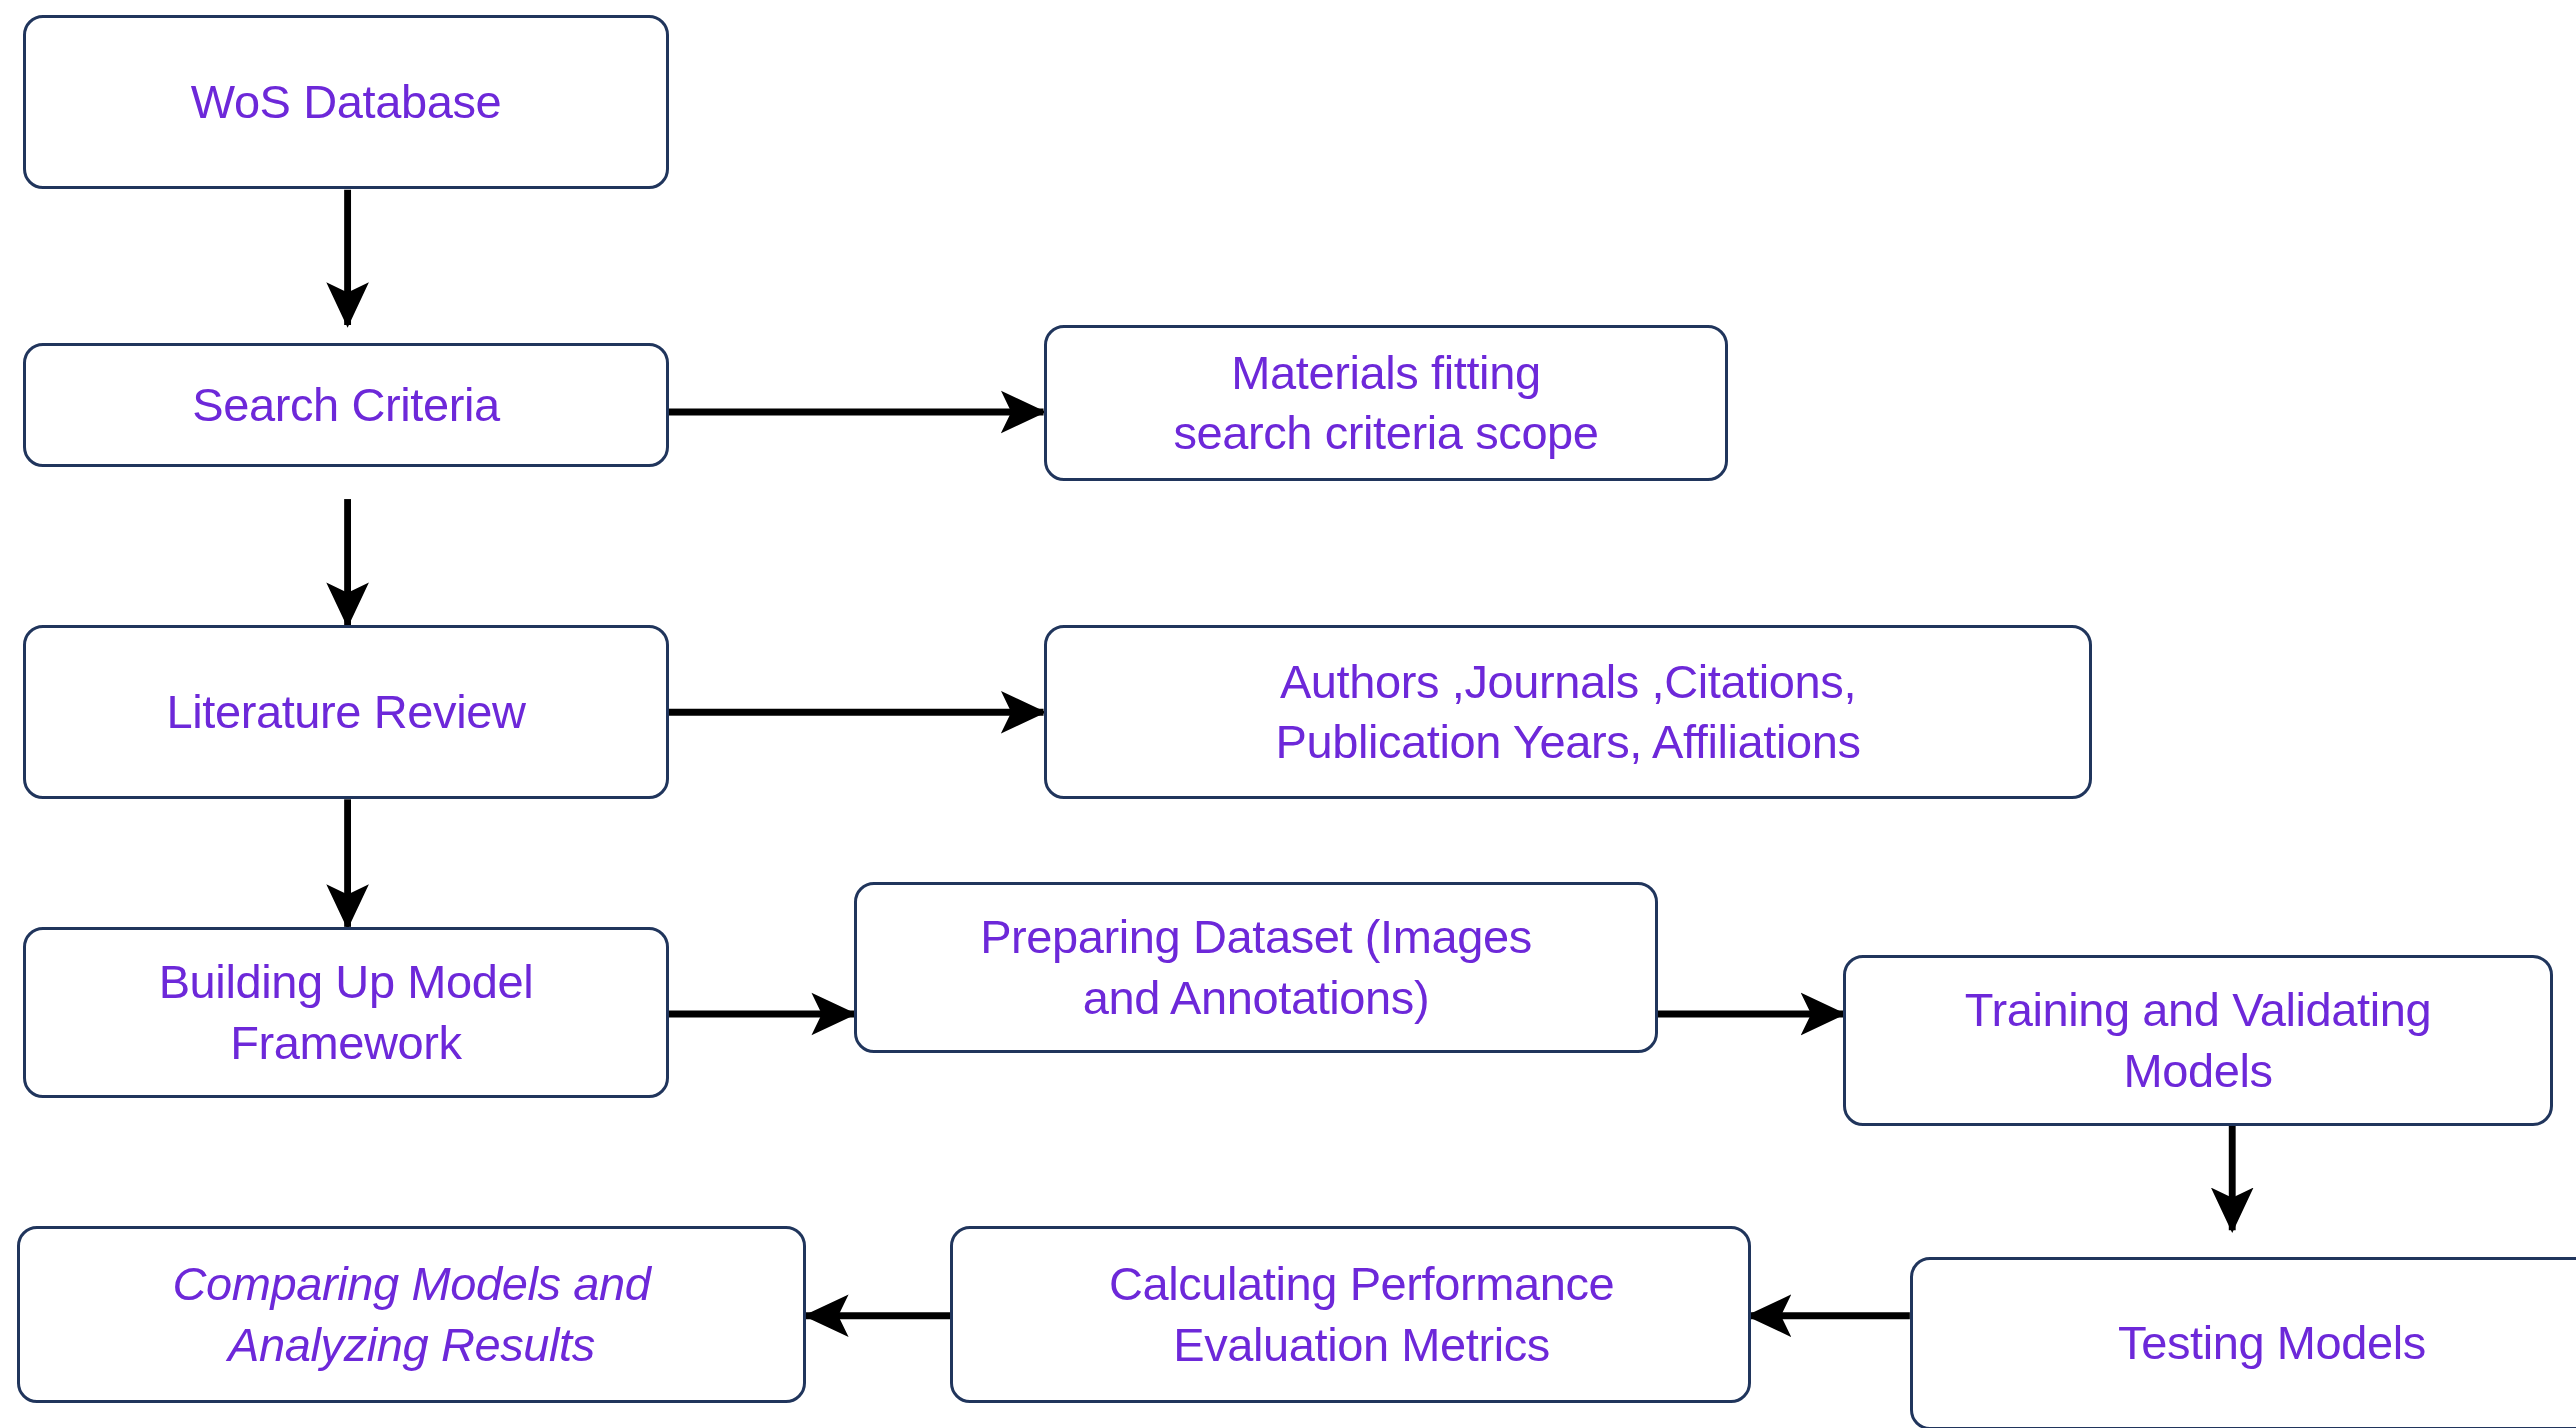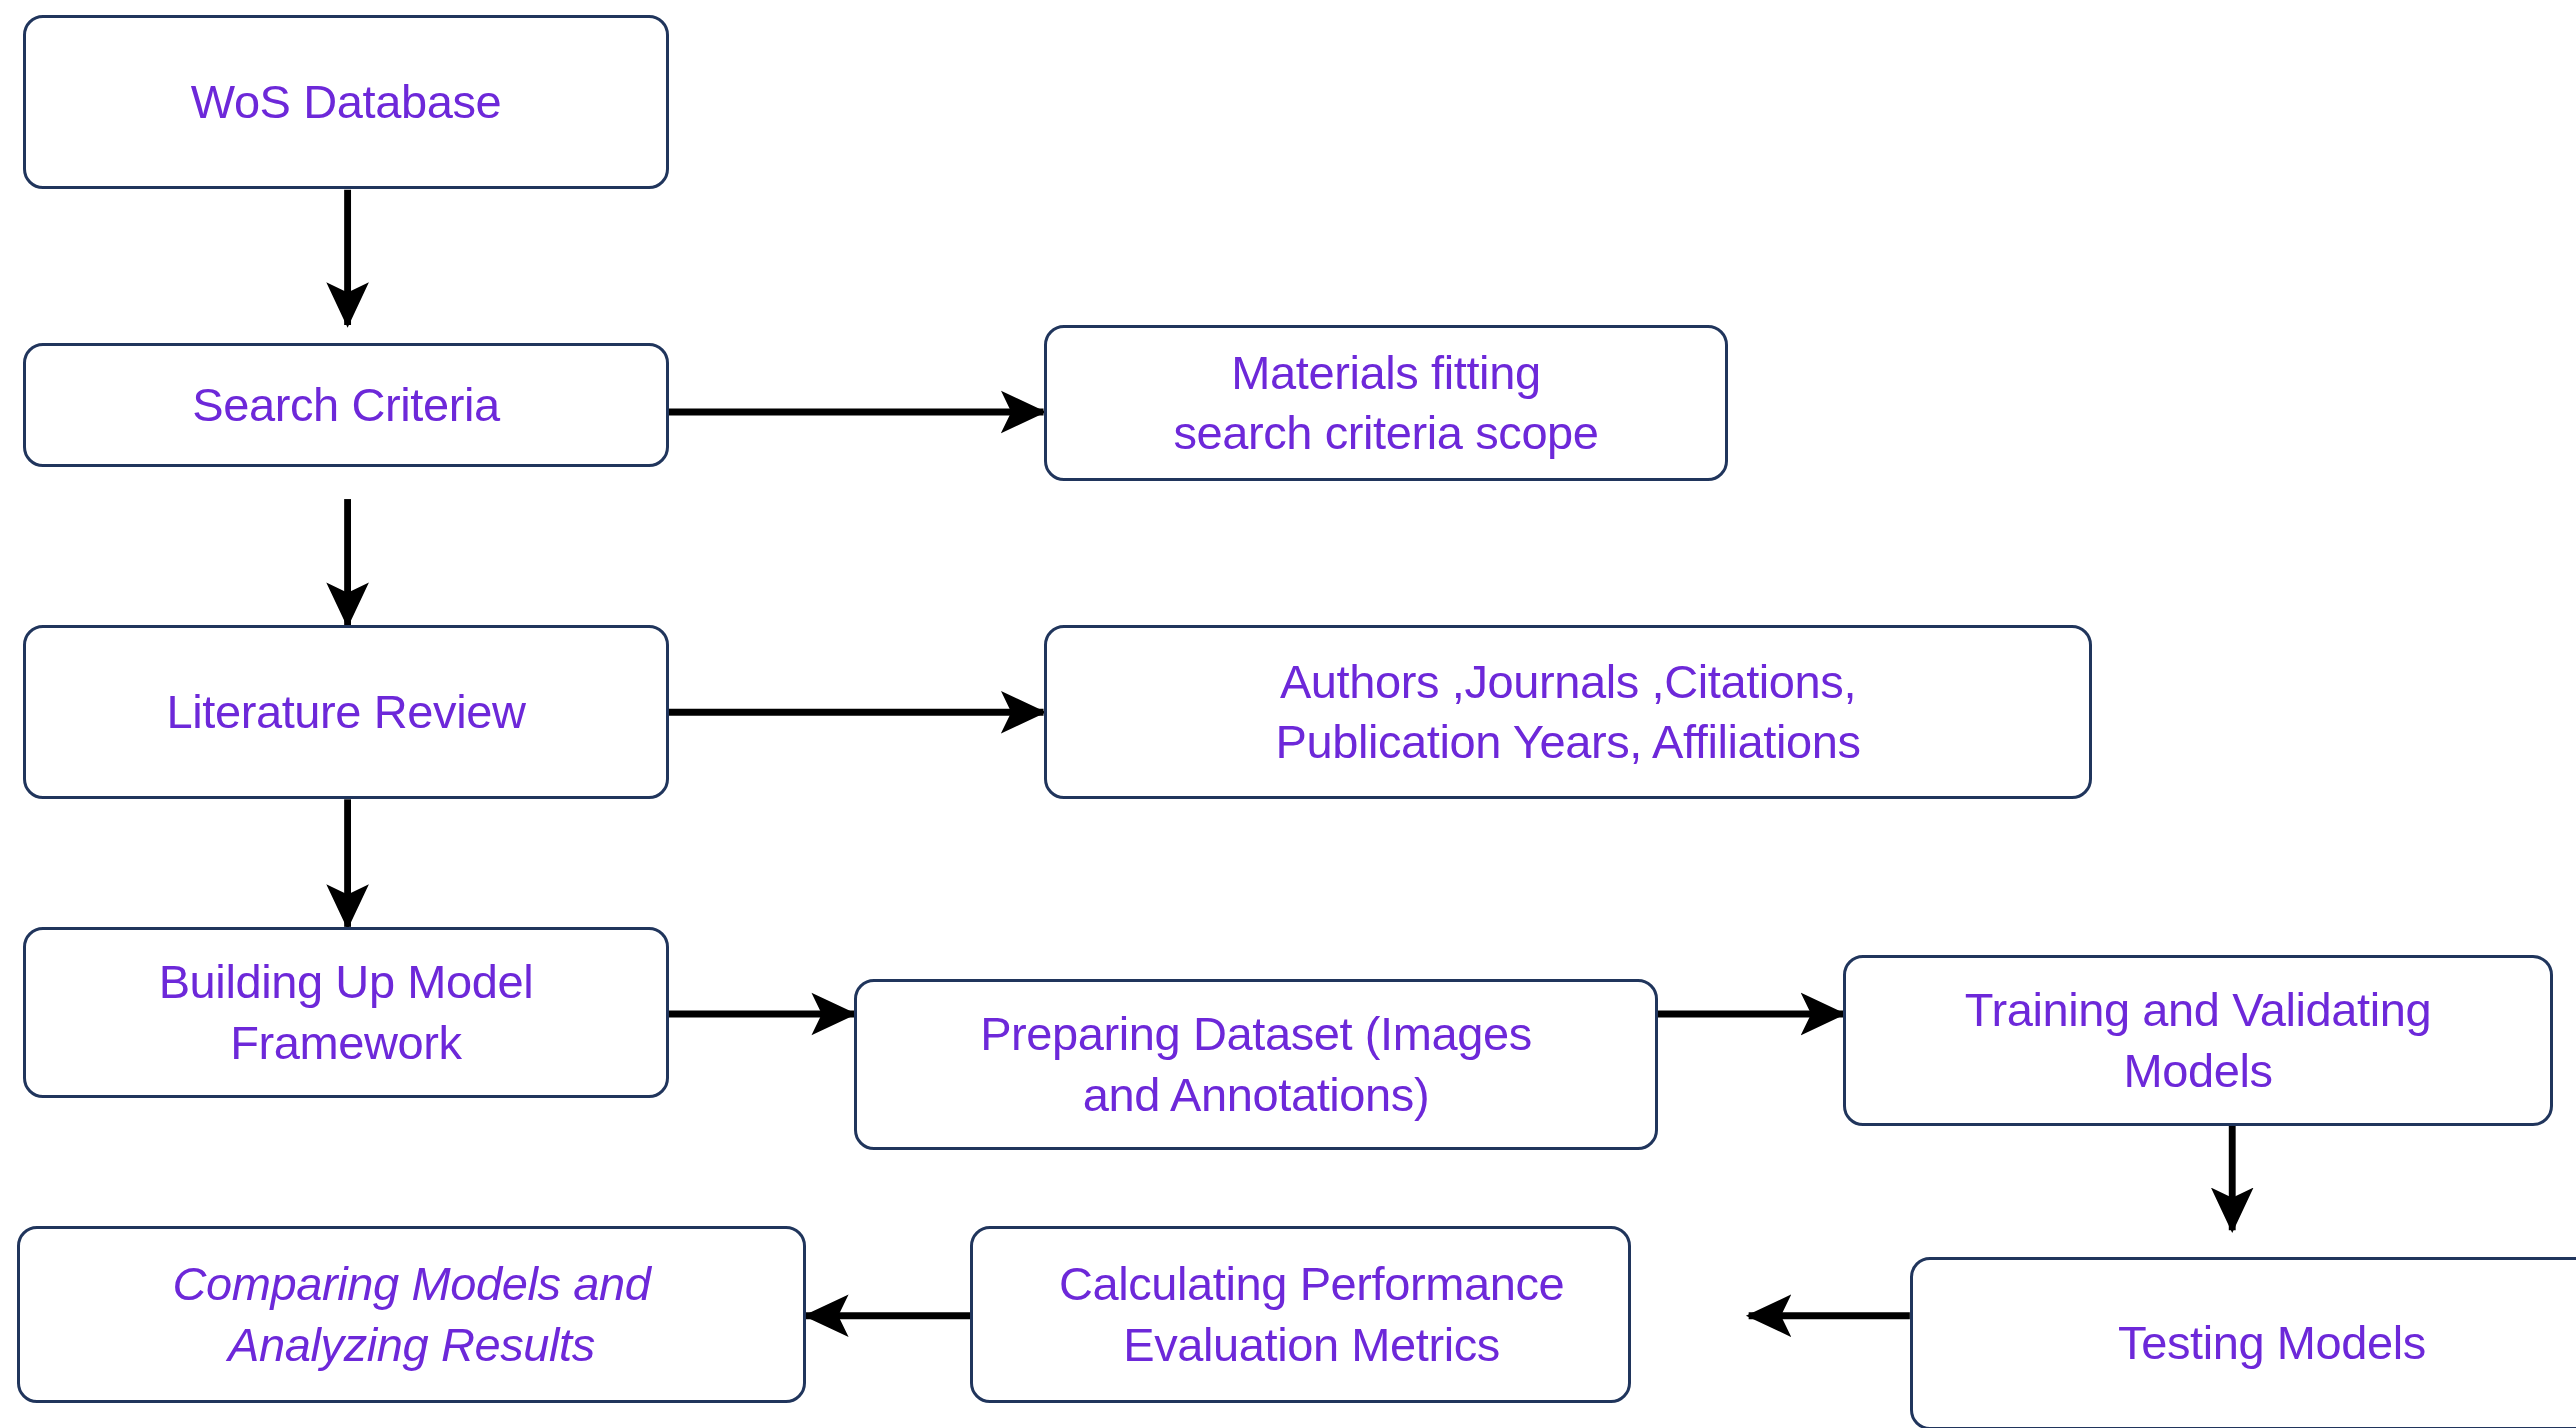--- a/index.html
+++ b/index.html
@@ -92,34 +92,34 @@
   </div>
   <div class="node-box" style="left: 1044px; top: 625px; width: 1048px; height: 174px;">
     <span class="node-label">Authors ,Journals ,Citations,
 Publication Years, Affiliations</span>
   </div>
 
   <div class="node-box" style="left: 23px; top: 927px; width: 646px; height: 171px;">
     <span class="node-label">Building Up Model
 Framework</span>
   </div>
-  <div class="node-box" style="left: 854px; top: 979px; width: 804px; height: 171px;">
+  <div class="node-box" style="left: 854px; top: 882px; width: 804px; height: 171px;">
     <span class="node-label">Preparing Dataset (Images
 and Annotations)</span>
   </div>
   <div class="node-box" style="left: 1843px; top: 927px; width: 710px; height: 171px; margin-top: 28px;">
     <span class="node-label">Training and Validating
 Models</span>
   </div>
 
   <div class="node-box" style="left: 17px; top: 1226px; width: 789px; height: 177px; font-style: italic;">
     <span class="node-label">Comparing Models and
 Analyzing Results</span>
   </div>
-  <div class="node-box" style="left: 970px; top: 1226px; width: 661px; height: 177px; padding-left: 36px;">
+  <div class="node-box" style="left: 950px; top: 1226px; width: 801px; height: 177px; padding-left: 36px;">
     <span class="node-label">Calculating Performance
 Evaluation Metrics</span>
   </div>
   <div class="node-box" style="left: 1910px; top: 1257px; width: 724px; height: 173px; text-align: center;">
     <span class="node-label">Testing Models</span>
   </div>
 
 </div>
 
 

